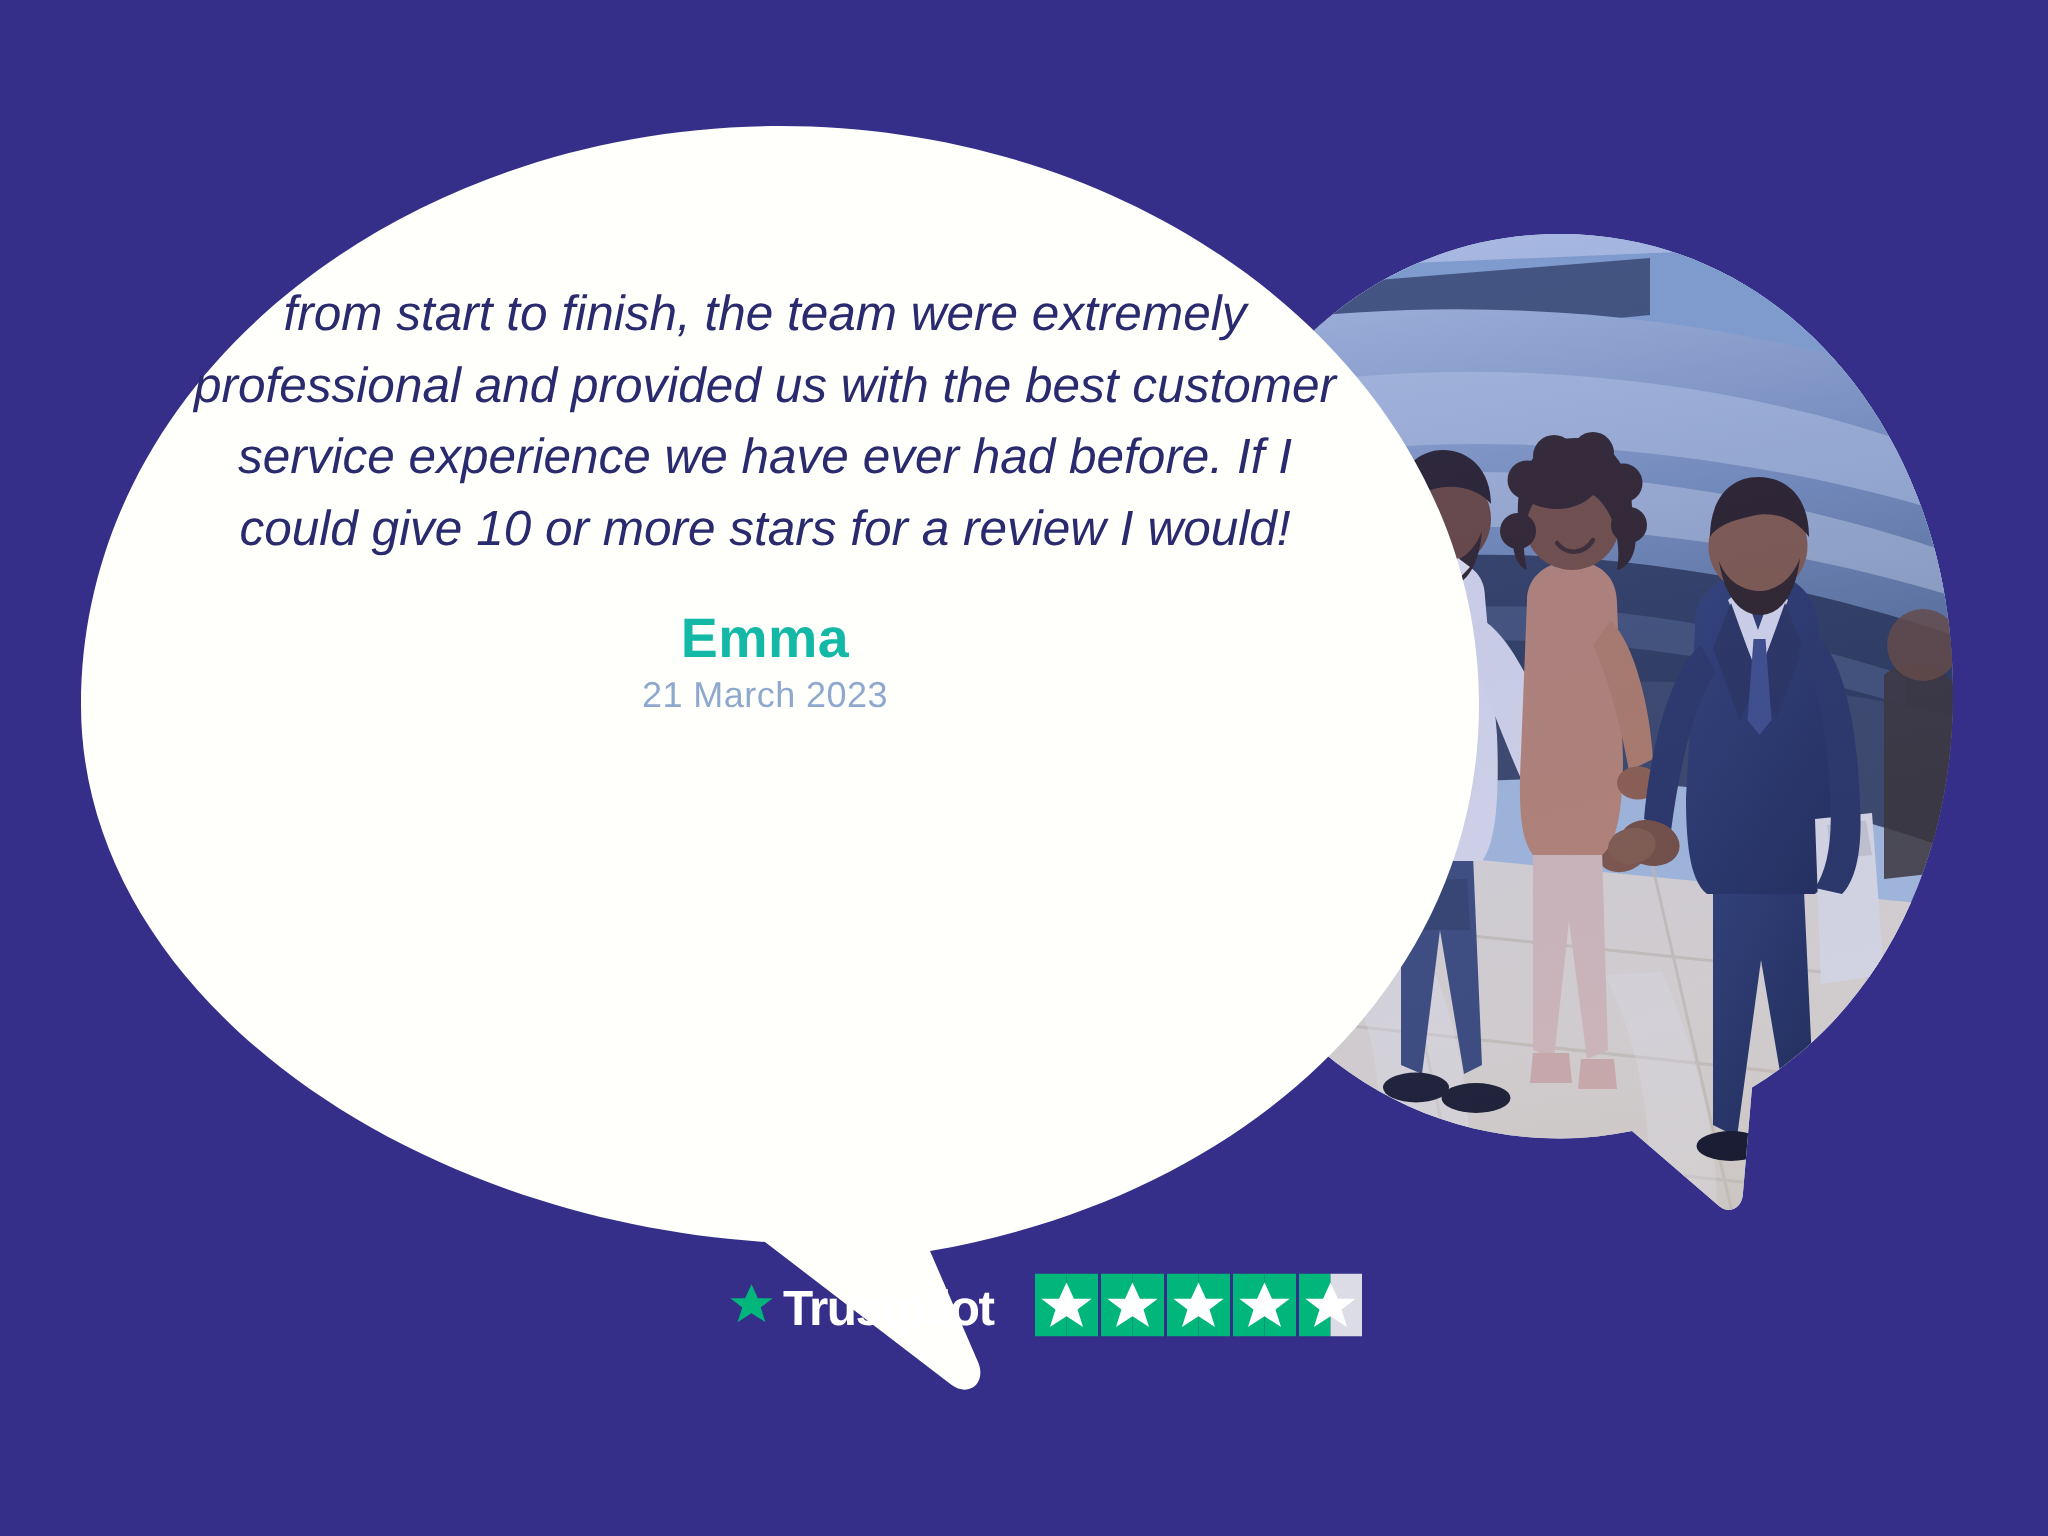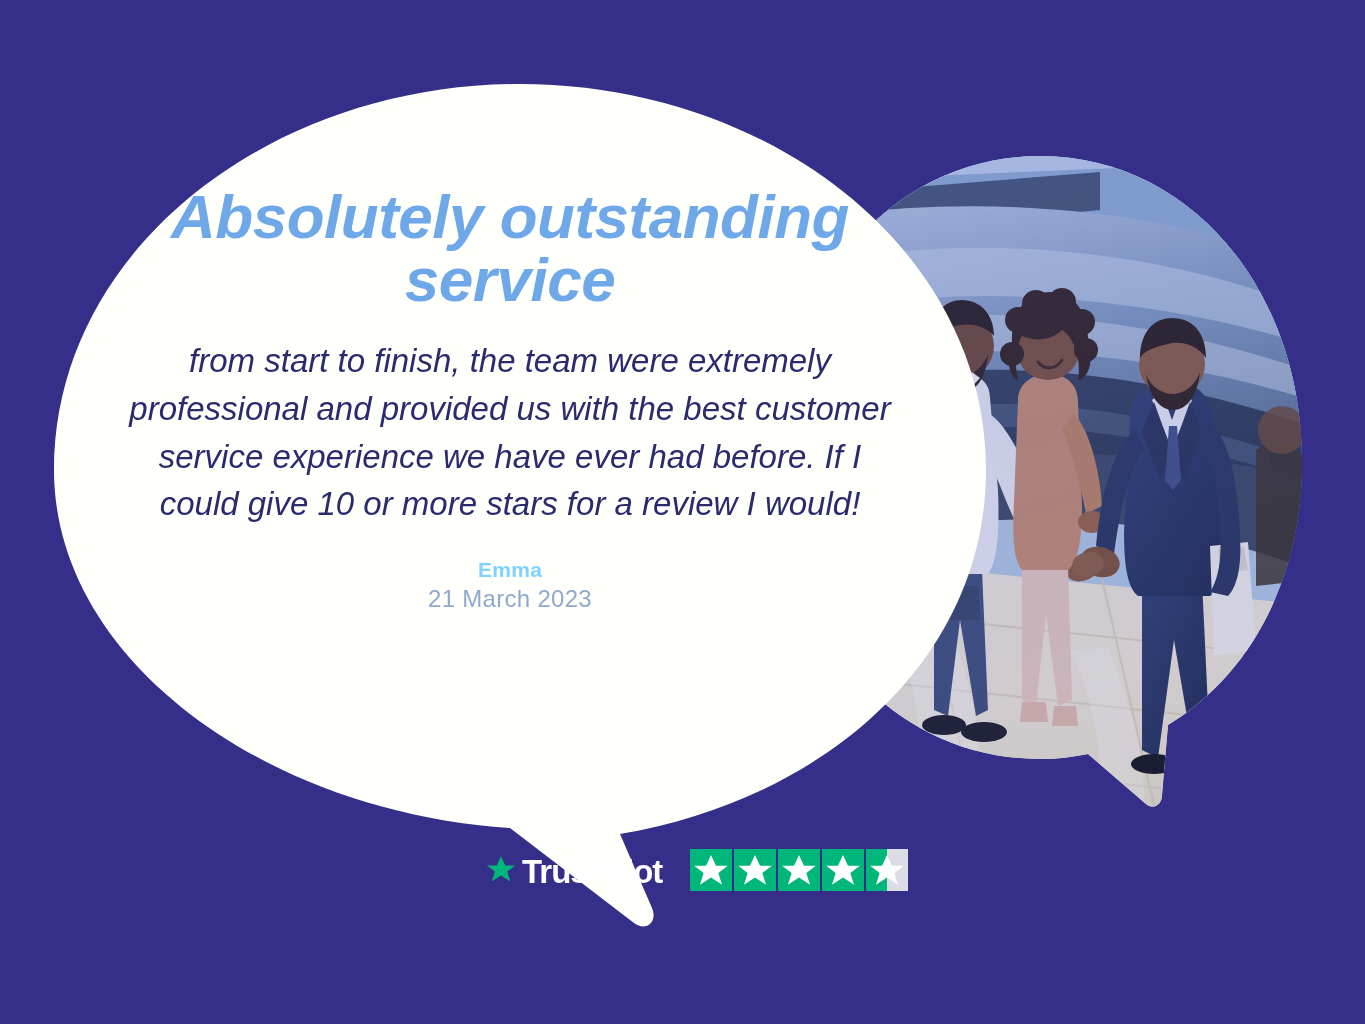--- a/index.html
+++ b/index.html
@@ -53,23 +53,23 @@
   }
   #review-body {
     font-size:33px;
     font-style:italic;
     line-height:1.44;
     color:#2A2A6E;
     padding:0 22px;
   }
   #author-block { margin-top:30px; }
   #author-name {
-    font-size:21px;
+    font-size:37px;
     font-weight:bold;
-    color:#7dd3fc;
+    color:#14b8a6;
     letter-spacing:0.3px;
   }
   #review-date {
     font-size:24px;
     color:#8FA9CE;
     margin-top:3px;
     letter-spacing:0.3px;
   }
 
   
@@ -279,21 +279,20 @@
                C 946 586 790 728 580 764
                L 612 838
                C 618 852 606 862 594 853
                L 470 758
                C 226 742 14 590 14 400
                C 14 180 230 14 480 14 Z" fill="#FFFFFC"></path>
     </svg>
   </div>
 
   <div id="bubble-content">
-    <div id="headline">Absolutely outstanding service</div>
     <div id="review-body">from start to finish, the team were extremely professional and provided us with the best customer service experience we have ever had before. If I could give 10 or more stars for a review I would!</div>
     <div id="author-block">
       <div id="author-name">Emma</div>
       <div id="review-date">21 March 2023</div>
     </div>
   </div>
 
   <div id="trustpilot-bar">
     <div id="tp-logo">
       <svg id="tp-logo-star" viewBox="0 0 24 24" xmlns="http://www.w3.org/2000/svg">

